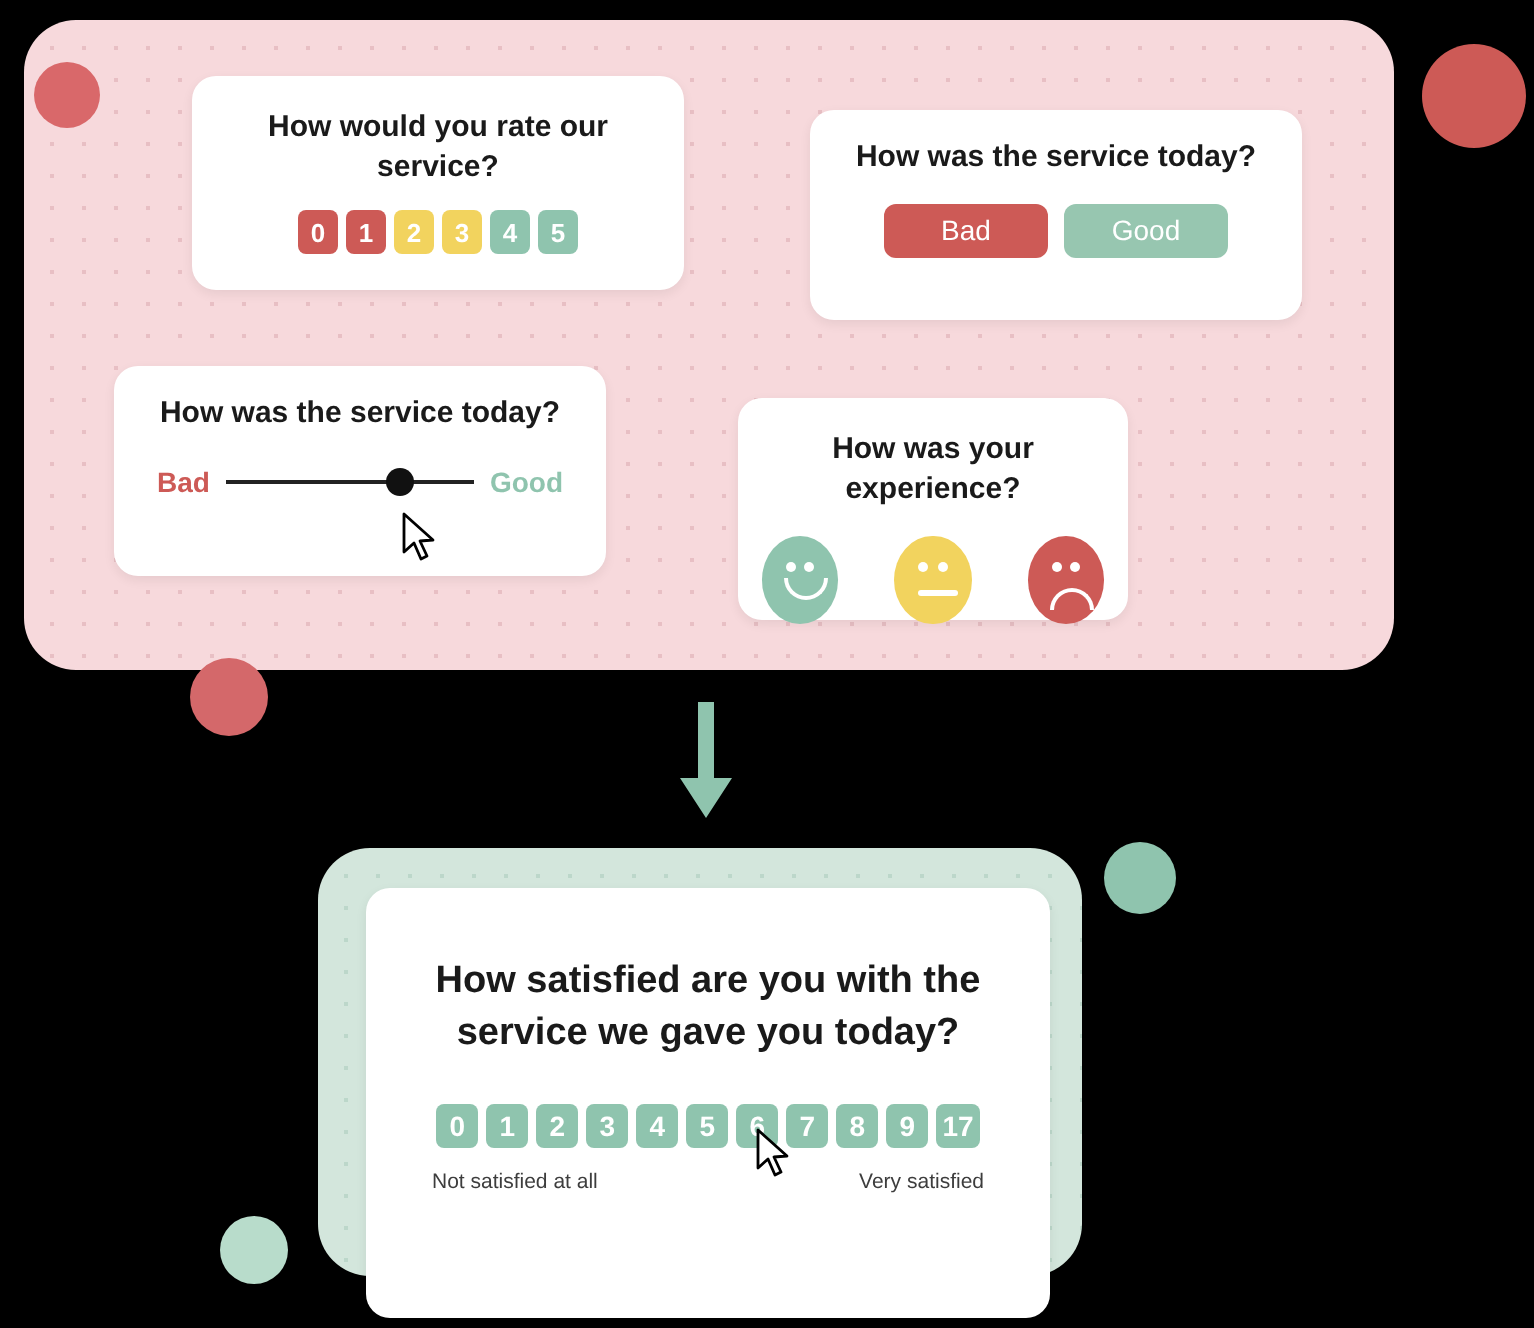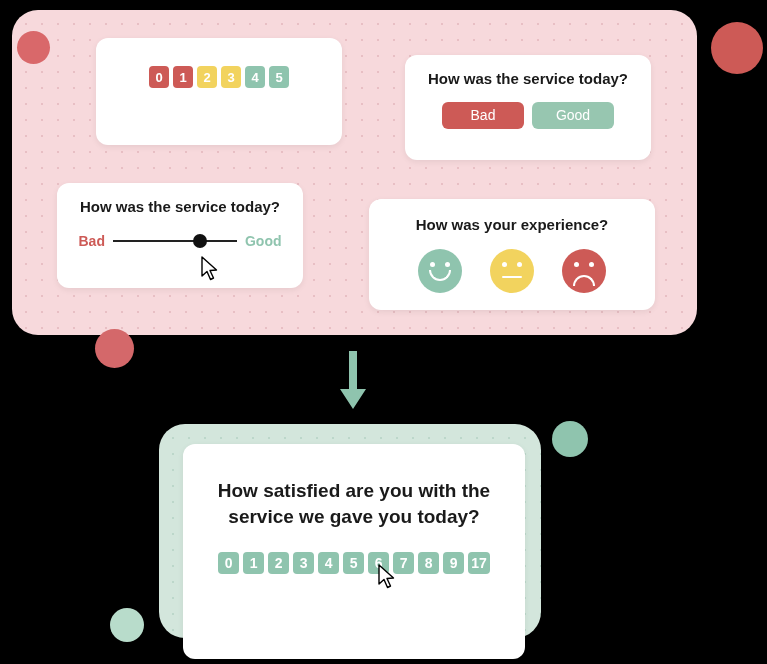--- a/index.html
+++ b/index.html
@@ -103,21 +103,21 @@
     position: absolute; left: 0; top: 6px;
     width: 124px; height: 2px; background: #222222;
   }
   .slider-knob {
     position: absolute; left: 80px; top: 0px;
     width: 14px; height: 14px; border-radius: 50%;
     background: #111111;
   }
 
   
-  .card-emoji { left: 369px; top: 199px; width: 286px; height: 111px; padding: 16px 12px 0; }
+  .card-emoji { left: 369px; top: 199px; width: 195px; height: 111px; padding: 16px 12px 0; }
   .card-emoji .card-title { font-size: 15px; }
   .emoji-row { display: flex; justify-content: center; gap: 28px; margin-top: 14px; }
   .face { width: 44px; height: 44px; border-radius: 50%; position: relative; }
   .face .eye {
     position: absolute; width: 5px; height: 5px; border-radius: 50%;
     background: #ffffff; top: 13px;
   }
   .face .eye.l { left: 12px; }
   .face .eye.r { right: 12px; }
   .face .mouth-smile {
@@ -169,20 +169,21 @@
 
 <div id="stage">
 
   <div class="panel-pink"></div>
 
   <div class="deco deco-red-tl"></div>
   <div class="deco deco-red-tr"></div>
   <div class="deco deco-red-bl"></div>
 
   <div class="card card-rate">
+    <div class="card-title">How would you rate our service?</div>
     <div class="scale-row">
       <div class="chip" style="background:#cd5a56">0</div>
       <div class="chip" style="background:#cd5a56">1</div>
       <div class="chip" style="background:#f2d35e">2</div>
       <div class="chip" style="background:#f2d35e">3</div>
       <div class="chip" style="background:#8fc4ae">4</div>
       <div class="chip" style="background:#8fc4ae">5</div>
     </div>
   </div>
 
@@ -247,20 +248,24 @@
       <div class="nps-chip">2</div>
       <div class="nps-chip">3</div>
       <div class="nps-chip">4</div>
       <div class="nps-chip">5</div>
       <div class="nps-chip">6</div>
       <div class="nps-chip">7</div>
       <div class="nps-chip">8</div>
       <div class="nps-chip">9</div>
       <div class="nps-chip">17</div>
     </div>
+    <div class="nps-ends">
+      <span>Not satisfied at all</span>
+      <span>Very satisfied</span>
+    </div>
   </div>
 
   <svg class="cursor" style="left:377px; top:564px;" width="20" height="26" viewBox="0 0 20 26">
     <path d="M2,1 L2,20 L7,15.5 L10.5,23.5 L13.5,22 L10,14.5 L16.5,14 Z" fill="#ffffff" stroke="#000000" stroke-width="1.4" stroke-linejoin="round"></path>
   </svg>
 
   <div class="deco deco-white-b"></div>
 
 </div>
 

